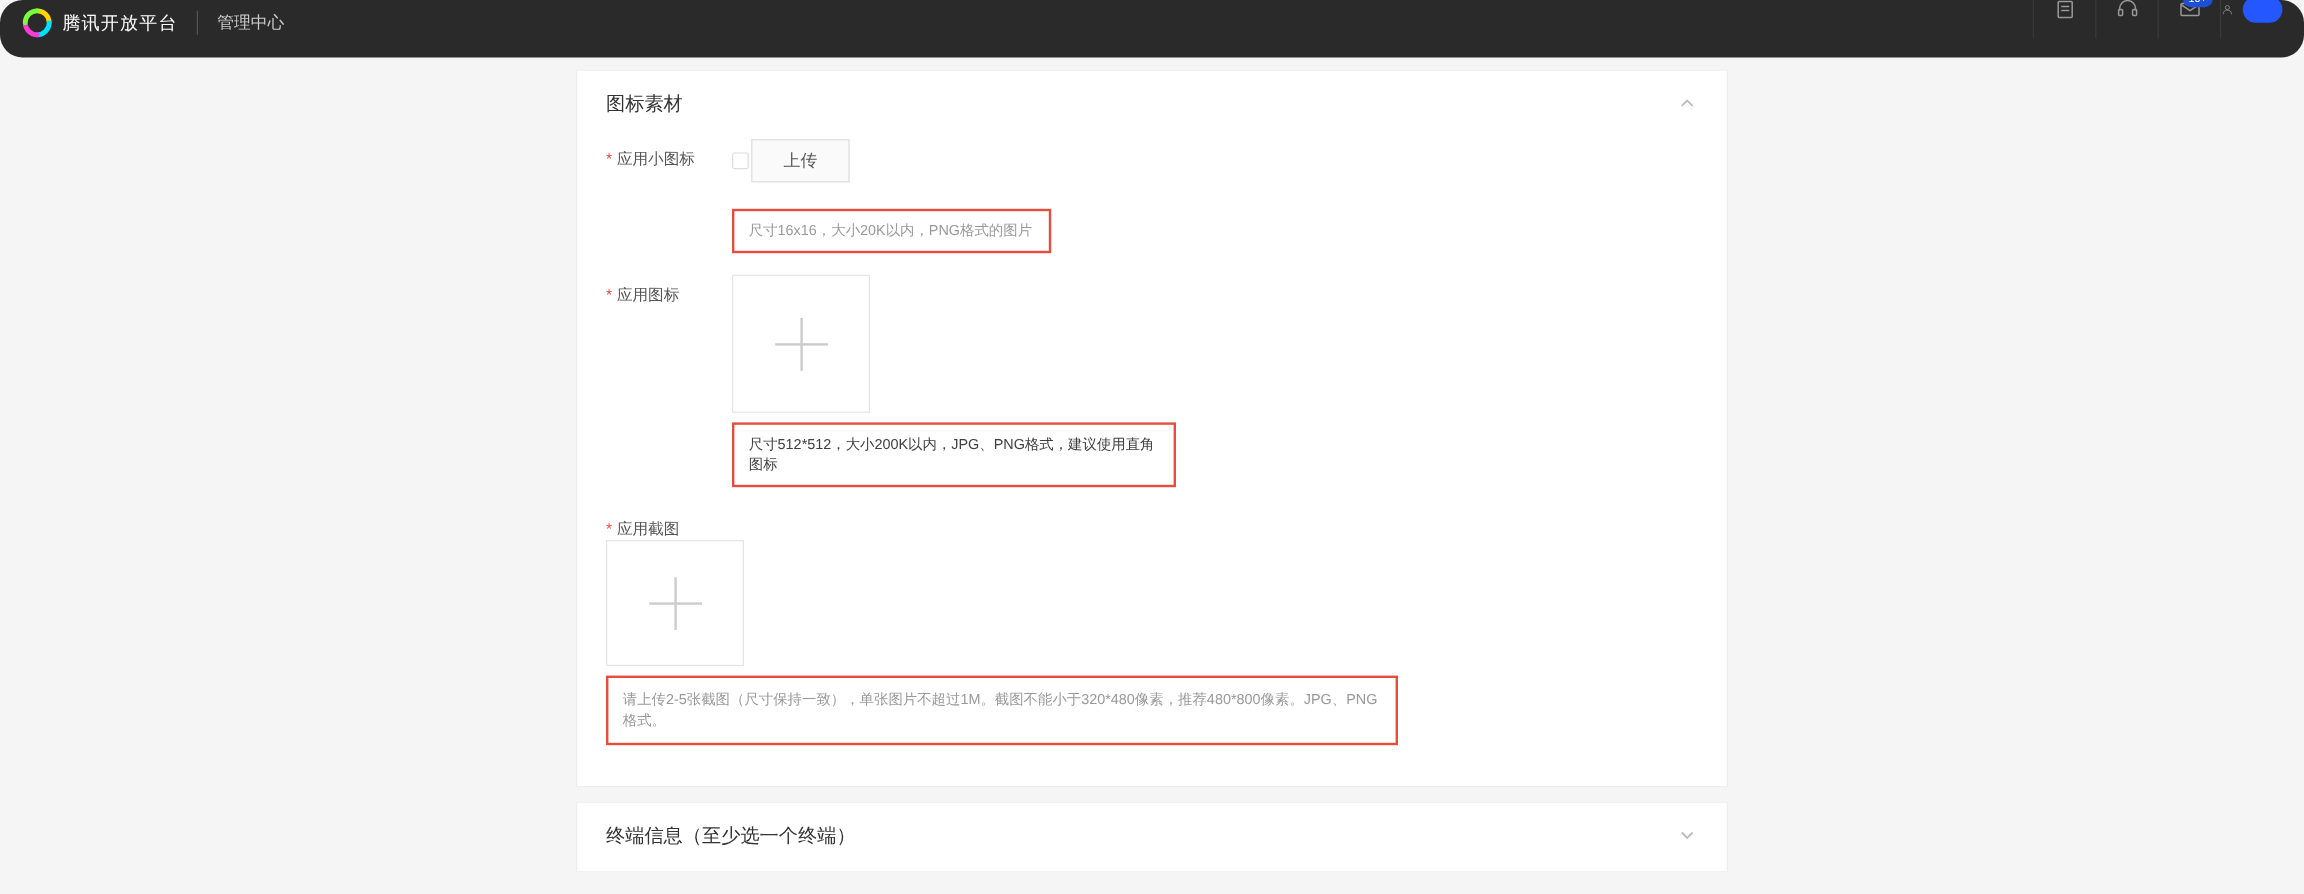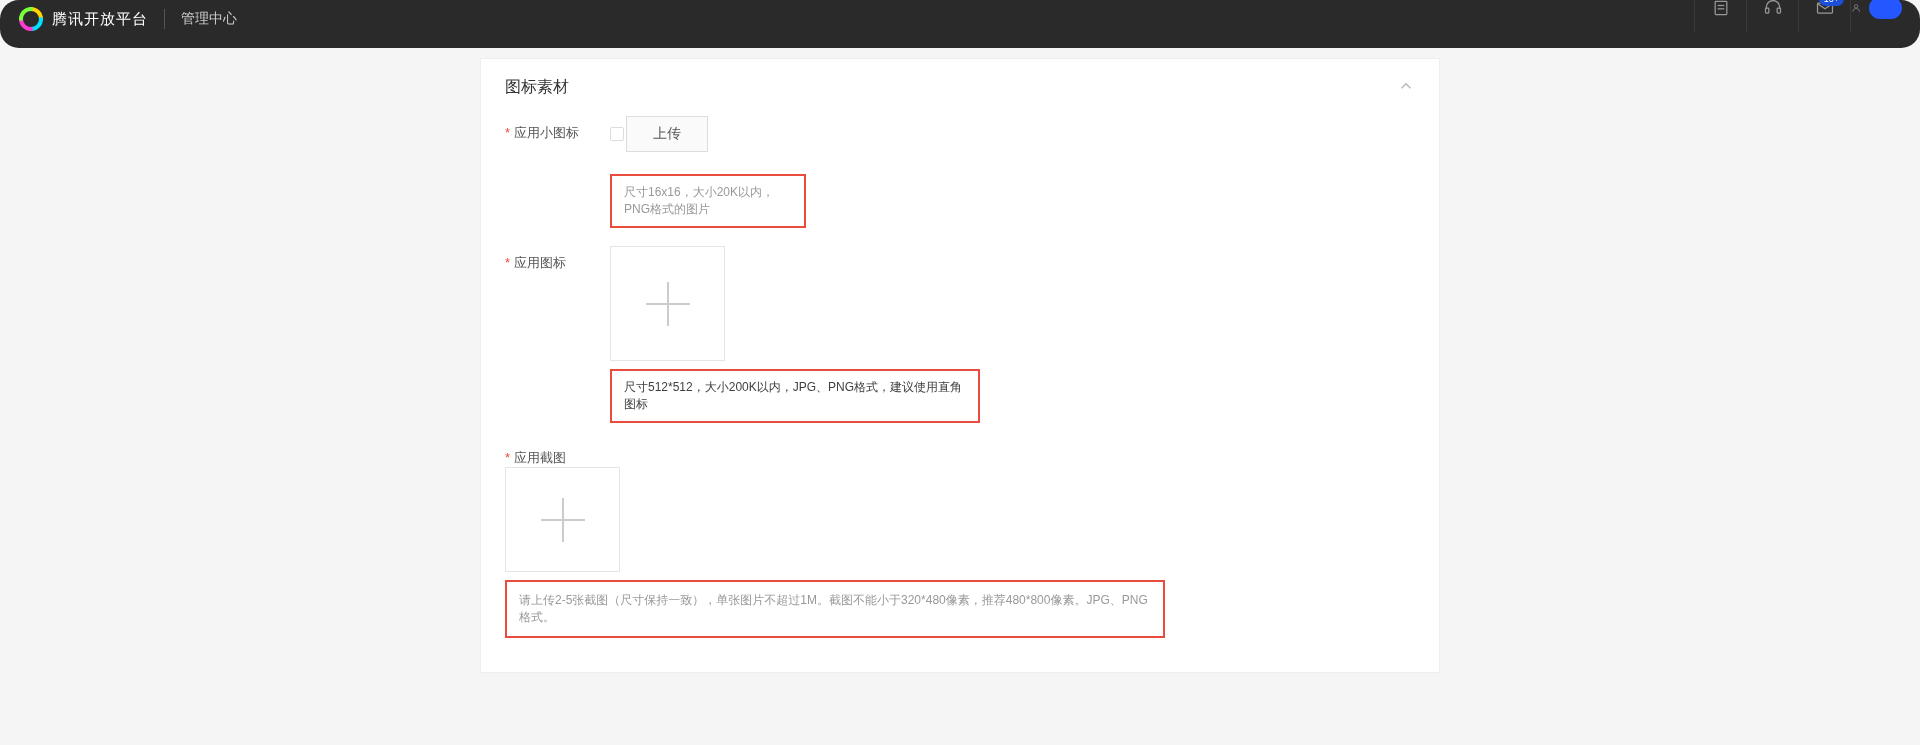--- a/index.html
+++ b/index.html
@@ -170,21 +170,21 @@
 
       <div class="form-row">
         <div class="label-col">
           <span class="req">*</span><span>应用小图标</span>
         </div>
         <div class="field-col">
           <div class="small-icon-row">
             <span class="dot-placeholder"></span>
             <button class="upload-btn">上传</button>
           </div>
-          <div class="hint-box" style="width:196px;">尺寸16x16，大小20K以内，PNG格式的图片</div>
+          <div class="hint-box" style="width:266px;">尺寸16x16，大小20K以内，PNG格式的图片</div>
         </div>
       </div>
 
       <div class="form-row" style="margin-top:18px;">
         <div class="label-col">
           <span class="req">*</span><span>应用图标</span>
         </div>
         <div class="field-col">
           <div class="upload-box">
             <span class="plus"></span>
@@ -201,14 +201,24 @@
           <div class="upload-box tall" style="height:105px;">
             <span class="plus"></span>
           </div>
           <div class="hint3">请上传2-5张截图（尺寸保持一致），单张图片不超过1M。截图不能小于320*480像素，推荐480*800像素。JPG、PNG格式。</div>
         </div>
       </div>
 
     </div>
   </div>
 
+  <div class="panel">
+    <div class="panel-header">
+      <div class="panel-title">终端信息（至少选一个终端）</div>
+      <div class="chevron">
+        <svg viewBox="0 0 24 24">
+            <polyline points="6 9 12 15 18 9"></polyline>
+          </svg>
+      </div>
+    </div>
+  </div>
 
 </div>
 
 </body></html>

